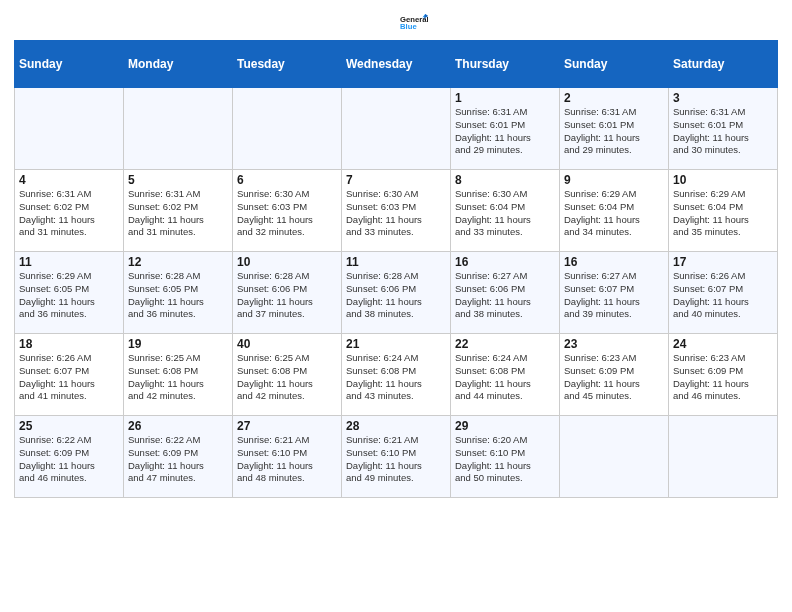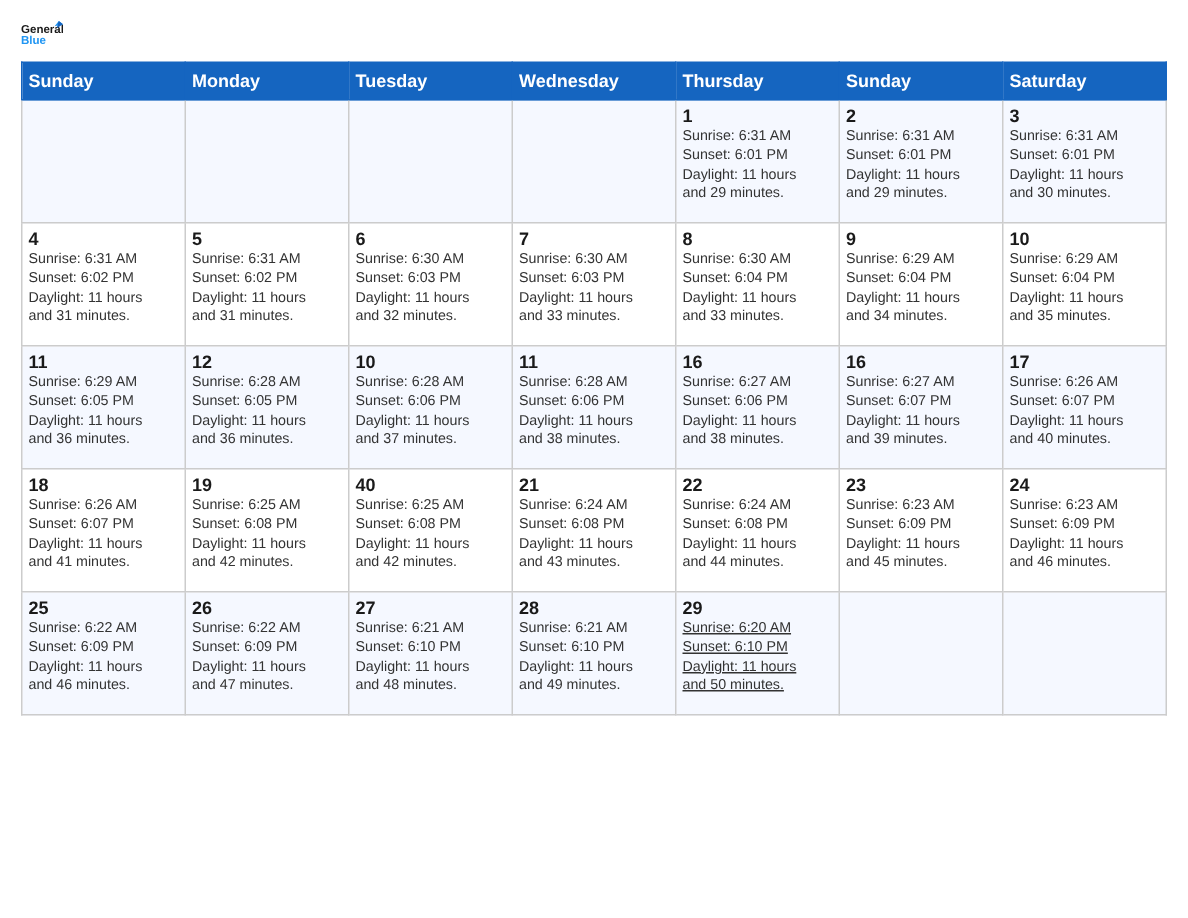--- a/index.html
+++ b/index.html
@@ -10,22 +10,23 @@
       height: 612px;
       overflow: hidden;
     }
     .container {
       width: 792px;
       padding: 10px 14px 10px 14px;
     }
     .header-row {
       display: flex;
       align-items: flex-start;
-      justify-content: flex-start;
+      justify-content: center;
       margin-bottom: 4px;
+      margin-left: 36px;
     }
     .logo {
       display: flex;
       align-items: center;
       gap: 2px;
     }
     .logo-bird {
       width: 28px;
       height: 22px;
     }
@@ -45,21 +46,21 @@
     table {
       width: 100%;
       border-collapse: collapse;
       table-layout: fixed;
     }
     thead tr th {
       background-color: #1565C0;
       color: #fff;
       font-size: 12px;
       font-weight: bold;
-      padding: 5px 4px;
+      padding: 16px 4px;
       text-align: left;
       border: 1px solid #1565C0;
     }
     tbody tr td {
       border: 1px solid #ccc;
       vertical-align: top;
       padding: 3px 4px;
       font-size: 10px;
       color: #333;
       height: 82px;
@@ -321,21 +322,21 @@
           </td>
           <td>
             <span class="day-num">28</span>
             <div class="day-info" style="white-space: pre-line;">Sunrise: 6:21 AM
 Sunset: 6:10 PM
 Daylight: 11 hours
 and 49 minutes.</div>
           </td>
           <td>
             <span class="day-num">29</span>
-            <div class="day-info" style="white-space: pre-line; text-decoration: underline;">Sunrise: 6:20 AM
+            <div class="day-info" style="white-space: pre-line;">Sunrise: 6:20 AM
 Sunset: 6:10 PM
 Daylight: 11 hours
 and 50 minutes.</div>
           </td>
           <td></td>
           <td></td>
         </tr>
       </tbody>
   </table>
 </div>

